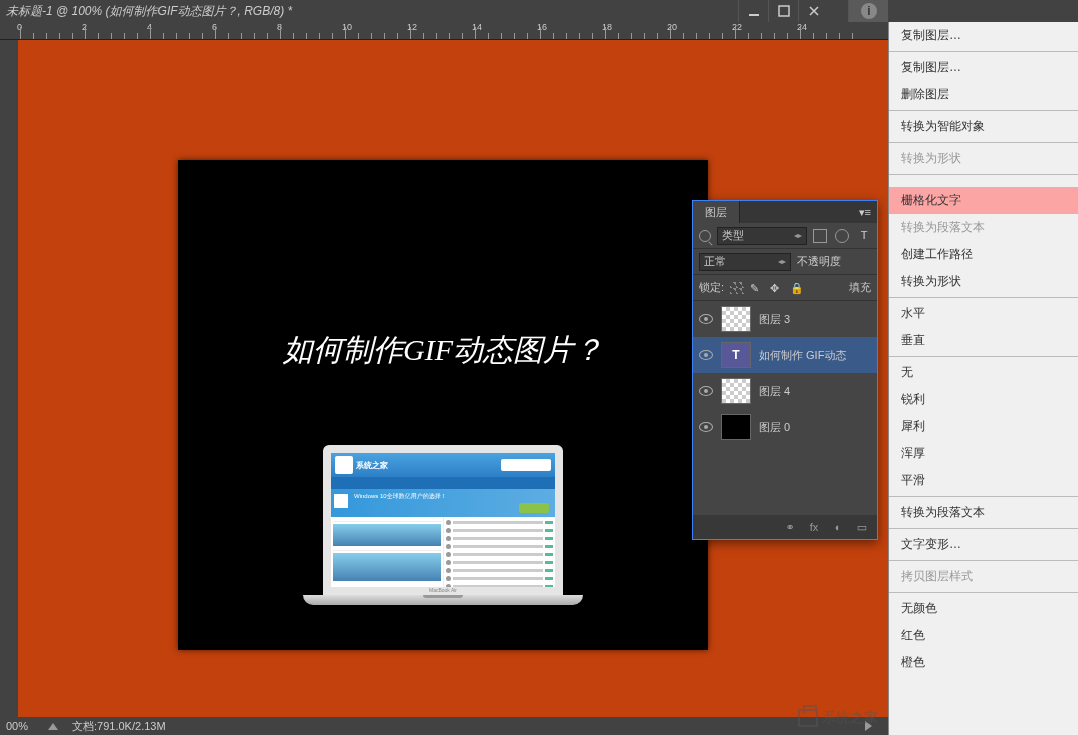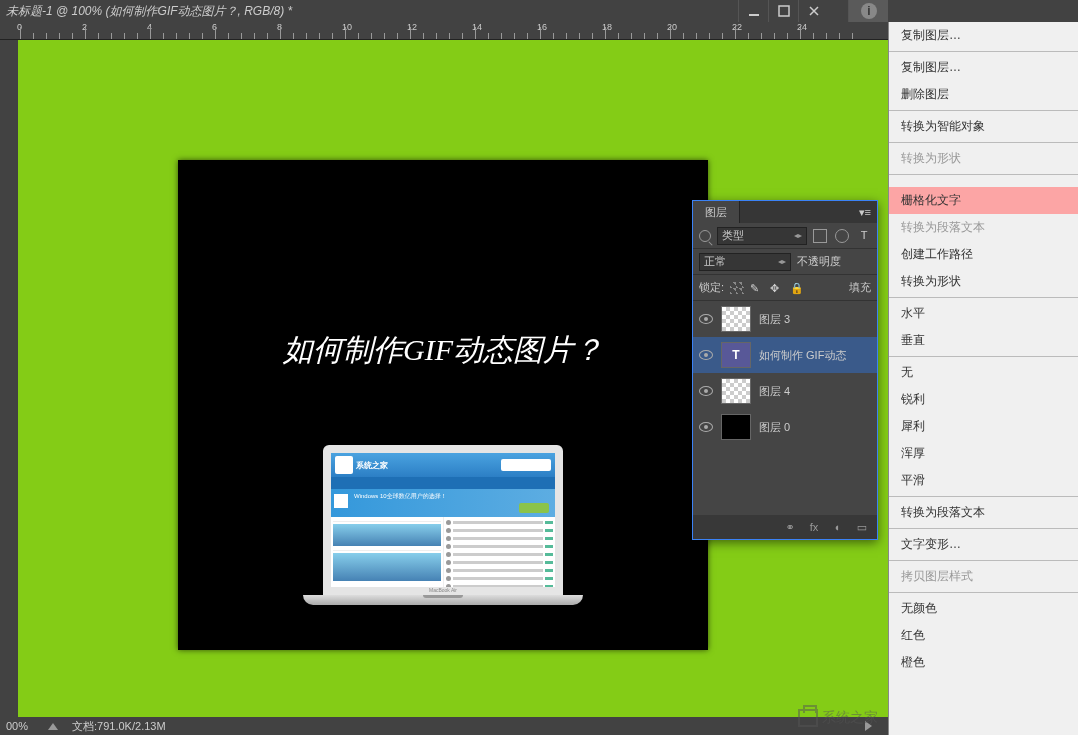--- a/index.html
+++ b/index.html
@@ -10,21 +10,21 @@
 .win-btn { width: 30px; height: 22px; background: #424242; display: flex; align-items: center; justify-content: center; color: #ccc; border-left: 1px solid #555; }
 .win-btn.info { width: 40px; background: #5a5a5a; margin-left: 20px; }
 
 .ruler-h { position: absolute; top: 22px; left: 0; right: 190px; height: 18px; background: #424242; border-bottom: 1px solid #222; }
 .ruler-h .tick { position: absolute; bottom: 0; width: 1px; height: 6px; background: #999; }
 .ruler-h .tick.major { height: 12px; }
 .ruler-h .label { position: absolute; top: 0; color: #ccc; font-size: 9px; }
 
 .ruler-v { position: absolute; top: 40px; left: 0; width: 18px; bottom: 18px; background: #424242; }
 
-.canvas-area { position: absolute; top: 40px; left: 18px; right: 190px; bottom: 18px; background: #84cc16; }
+.canvas-area { position: absolute; top: 40px; left: 18px; right: 190px; bottom: 18px; background: #c2410c; }
 .canvas { position: absolute; top: 120px; left: 160px; width: 530px; height: 490px; background: #000; box-shadow: 0 0 6px rgba(0,0,0,0.6); }
 .canvas-text { position: absolute; top: 170px; left: 50%; transform: translateX(-50%); color: #fff; font-size: 30px; font-style: italic; white-space: nowrap; font-family: "STKaiti", "KaiTi", cursive; }
 .laptop { position: absolute; bottom: 45px; left: 50%; transform: translateX(-50%); width: 280px; }
 .screen { width: 240px; height: 150px; background: #fff; border: 8px solid #e5e5e5; border-radius: 6px 6px 0 0; margin: 0 auto; overflow: hidden; }
 .screen-hdr { height: 24px; background: linear-gradient(#4aa3e0,#2c7fc5); display: flex; align-items: center; padding: 0 4px; }
 .screen-logo { width: 18px; height: 18px; background: #fff; border-radius: 2px; margin-right: 3px; }
 .screen-title { color: #fff; font-size: 8px; font-weight: bold; }
 .screen-search { margin-left: auto; width: 50px; height: 12px; background: #fff; border-radius: 2px; }
 .screen-nav { height: 12px; background: #1e6fb5; }
 .screen-banner { height: 28px; background: linear-gradient(90deg,#3498db,#5dade2); padding: 3px 5px; color:#fff; font-size:6px; position:relative; }

